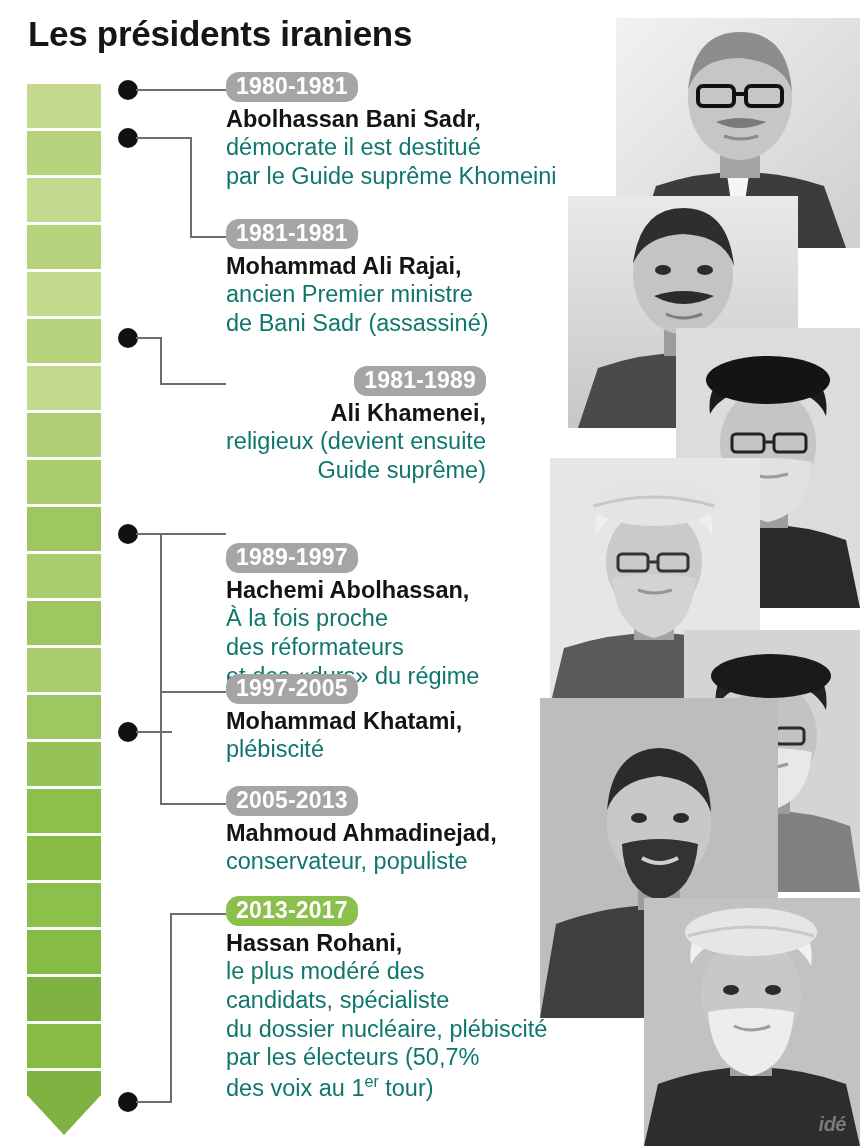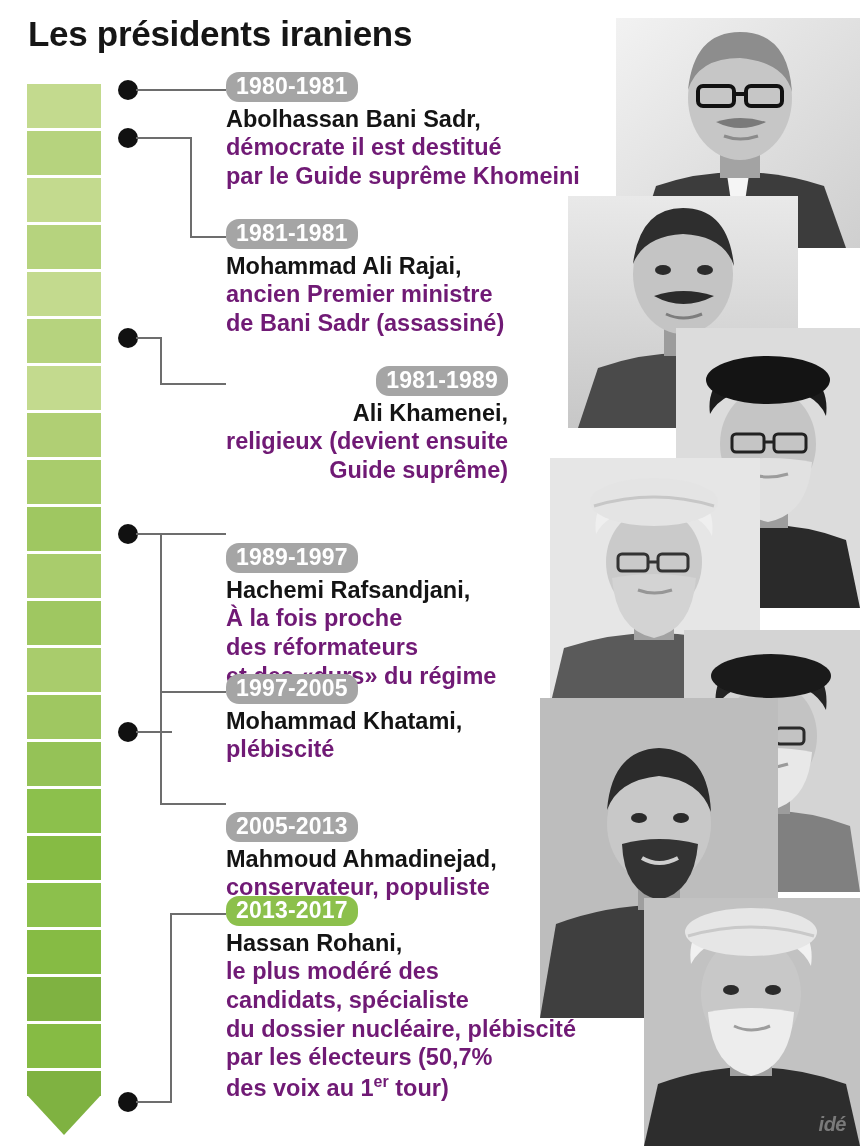--- a/index.html
+++ b/index.html
@@ -97,23 +97,23 @@
   .year.green { background: #8cc04c; }
   .name {
     font-size: 23.5px;
     font-weight: bold;
     line-height: 1.22;
     margin-top: 3px;
     color: #141414;
   }
   .desc {
     font-size: 23.5px;
-    font-weight: bold;
+    font-weight: normal;
     line-height: 1.22;
-    color: #701a75;
+    color: #0f766e;
   }
   .desc sup {
     font-size: 16px;
     vertical-align: super;
   }
 
   
   #photos {
     position: absolute;
     right: 0;
@@ -408,33 +408,33 @@
 
 <div class="entry" style="top:366px;text-align:right;">
   <div class="year grey">1981-1989</div>
   <div class="name">Ali Khamenei,</div>
   <div class="desc">religieux (devient ensuite</div>
   <div class="desc">Guide suprême)</div>
 </div>
 
 <div class="entry" style="top:543px;">
   <div class="year grey">1989-1997</div>
-  <div class="name">Hachemi Rafsandjani,</div>
+  <div class="name">Hachemi Abolhassan,</div>
   <div class="desc">À la fois proche</div>
   <div class="desc">des réformateurs</div>
   <div class="desc">et des «durs» du régime</div>
 </div>
 
 <div class="entry" style="top:674px;">
   <div class="year grey">1997-2005</div>
   <div class="name">Mohammad Khatami,</div>
   <div class="desc">plébiscité</div>
 </div>
 
-<div class="entry" style="top:786px;margin-top:26px;">
+<div class="entry" style="top:786px;">
   <div class="year grey">2005-2013</div>
   <div class="name">Mahmoud Ahmadinejad,</div>
   <div class="desc">conservateur, populiste</div>
 </div>
 
 <div class="entry" style="top:896px;">
   <div class="year green">2013-2017</div>
   <div class="name">Hassan Rohani,</div>
   <div class="desc">le plus modéré des</div>
   <div class="desc">candidats, spécialiste</div>

